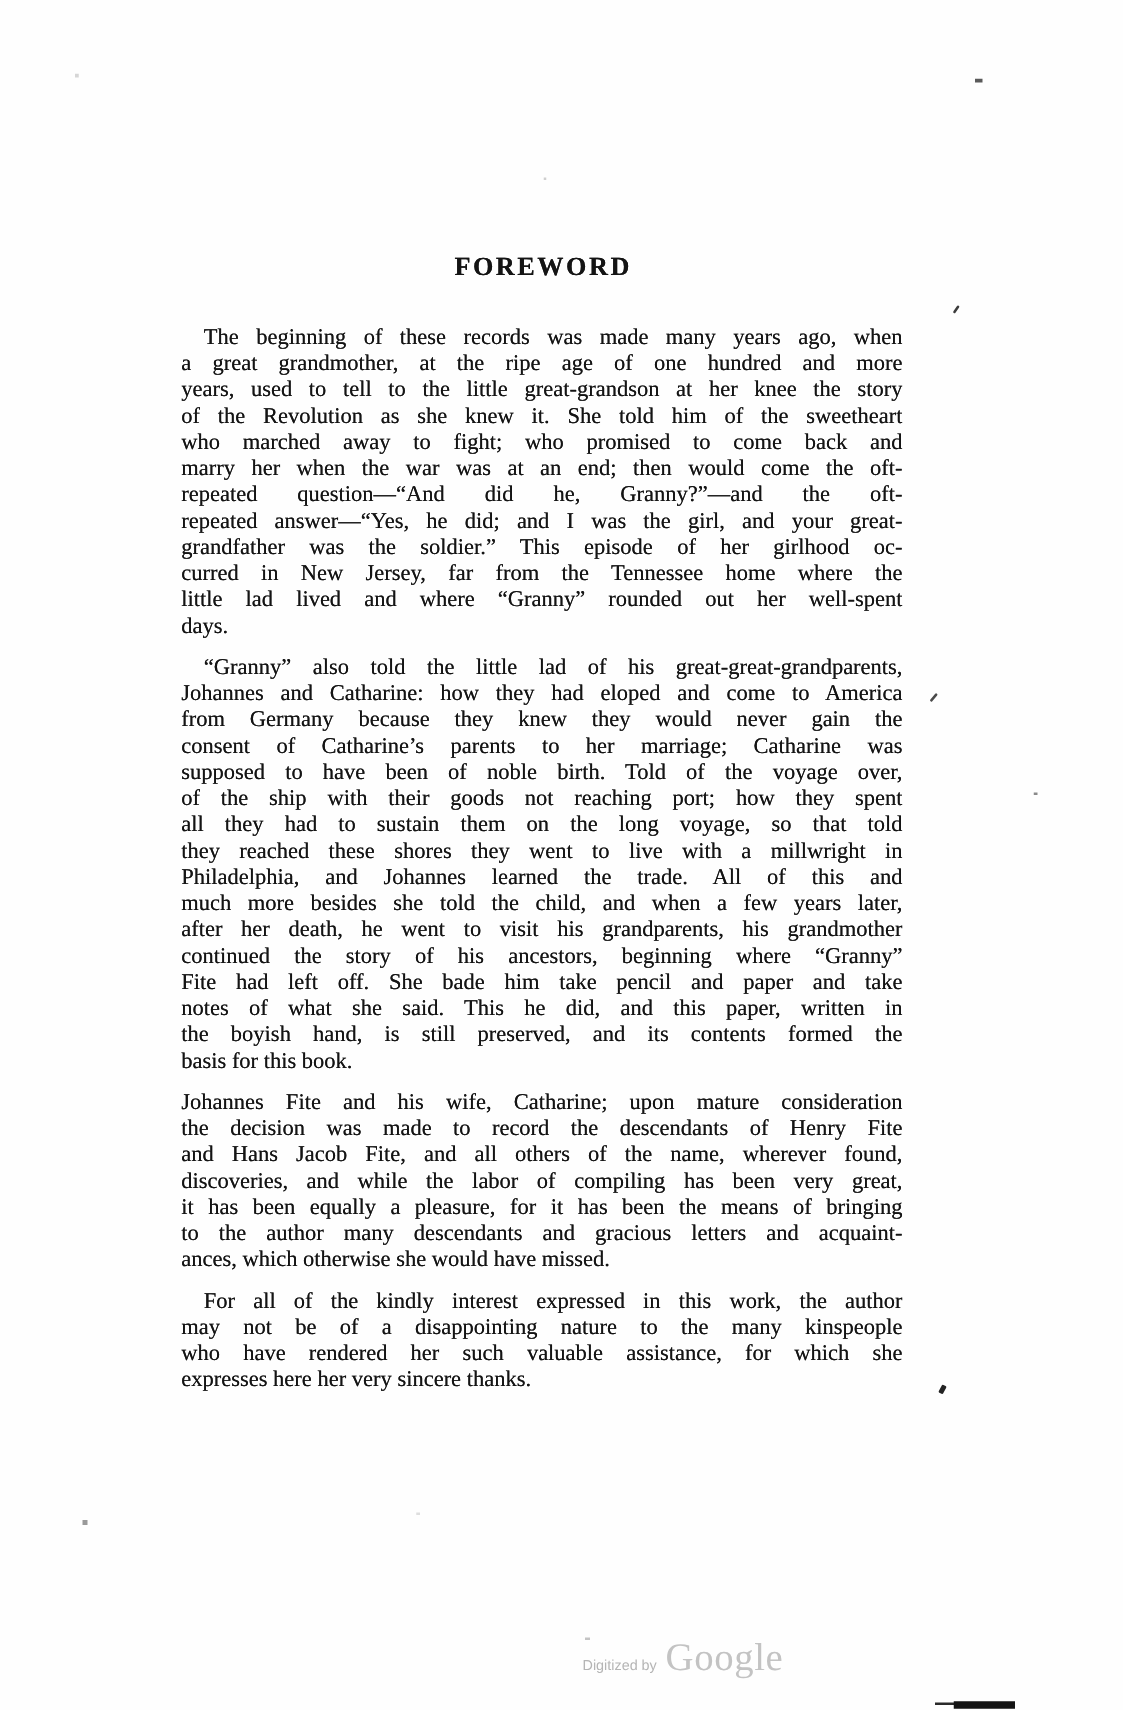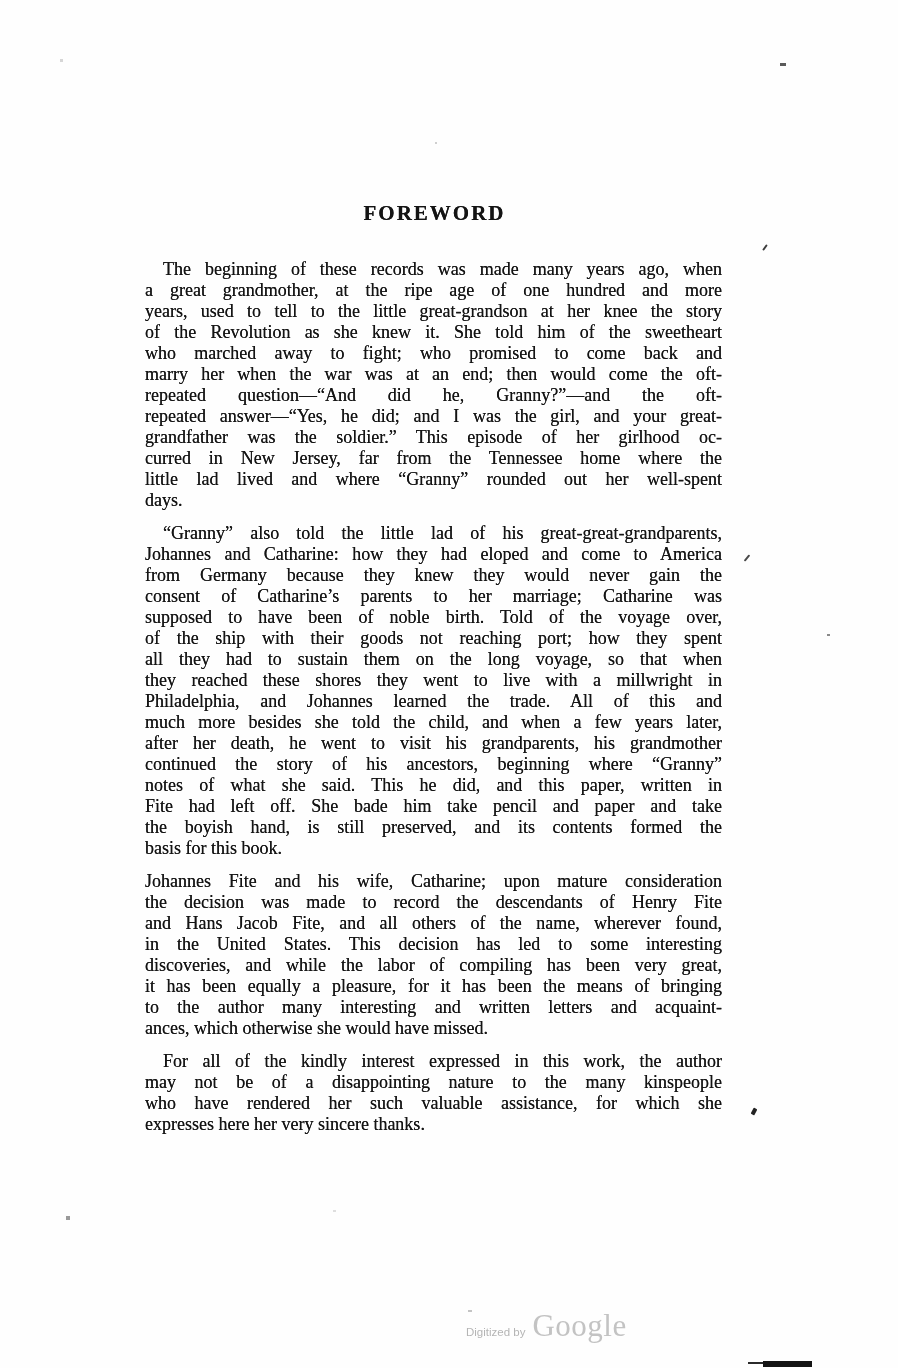--- a/index.html
+++ b/index.html
@@ -125,39 +125,38 @@
         <div class="line">little lad lived and where “Granny” rounded out her well-spent</div>
         <div class="line last">days.</div>
       </div>
       <div class="para">
         <div class="line first">“Granny” also told the little lad of his great-great-grandparents,</div>
         <div class="line">Johannes and Catharine: how they had eloped and come to America</div>
         <div class="line">from Germany because they knew they would never gain the</div>
         <div class="line">consent of Catharine’s parents to her marriage; Catharine was</div>
         <div class="line">supposed to have been of noble birth. Told of the voyage over,</div>
         <div class="line">of the ship with their goods not reaching port; how they spent</div>
-        <div class="line">all they had to sustain them on the long voyage, so that when</div>
+        <div class="line">all they had to sustain them on the long voyage, so that told</div>
         <div class="line">they reached these shores they went to live with a millwright in</div>
         <div class="line">Philadelphia, and Johannes learned the trade. All of this and</div>
         <div class="line">much more besides she told the child, and when a few years later,</div>
         <div class="line">after her death, he went to visit his grandparents, his grandmother</div>
         <div class="line">continued the story of his ancestors, beginning where “Granny”</div>
+        <div class="line">Fite had left off. She bade him take pencil and paper and take</div>
         <div class="line">notes of what she said. This he did, and this paper, written in</div>
-        <div class="line">Fite had left off. She bade him take pencil and paper and take</div>
         <div class="line">the boyish hand, is still preserved, and its contents formed the</div>
         <div class="line last">basis for this book.</div>
       </div>
       <div class="para">
         <div class="line">Johannes Fite and his wife, Catharine; upon mature consideration</div>
         <div class="line">the decision was made to record the descendants of Henry Fite</div>
         <div class="line">and Hans Jacob Fite, and all others of the name, wherever found,</div>
-        <div class="line">in the United States. This decision has led to some interesting</div>
         <div class="line">discoveries, and while the labor of compiling has been very great,</div>
         <div class="line">it has been equally a pleasure, for it has been the means of bringing</div>
-        <div class="line">to the author many interesting and written letters and acquaint-</div>
+        <div class="line">to the author many descendants and gracious letters and acquaint-</div>
         <div class="line last">ances, which otherwise she would have missed.</div>
       </div>
       <div class="para">
         <div class="line first">For all of the kindly interest expressed in this work, the author</div>
         <div class="line">may not be of a disappointing nature to the many kinspeople</div>
         <div class="line">who have rendered her such valuable assistance, for which she</div>
         <div class="line last">expresses here her very sincere thanks.</div>
       </div>
     </div>
 

